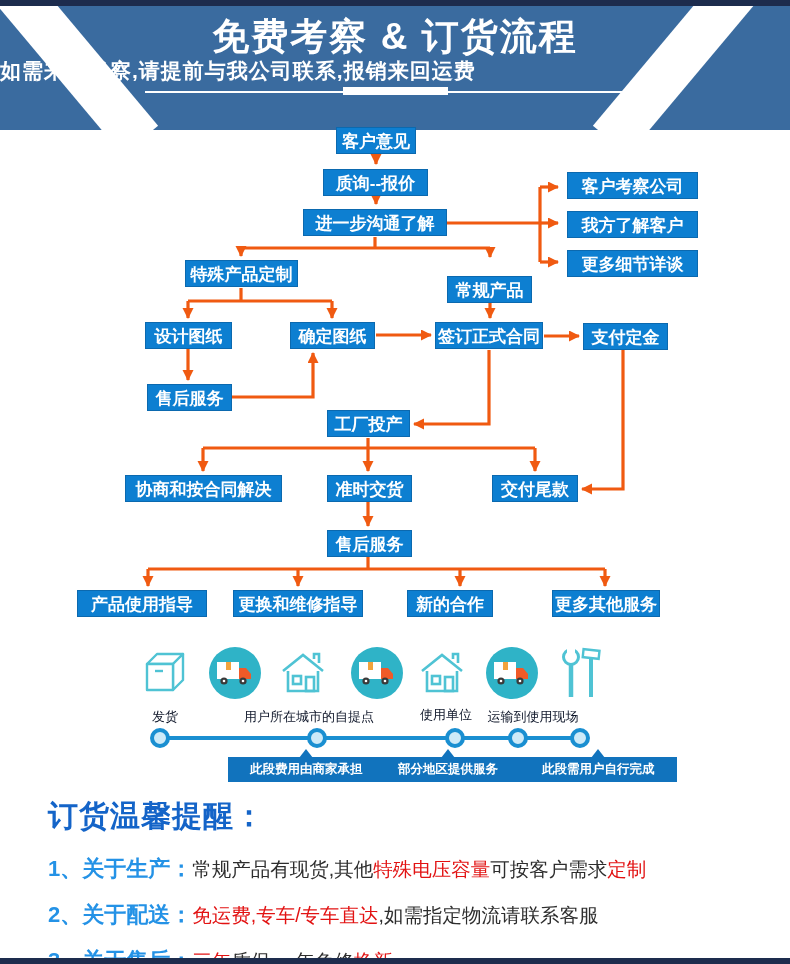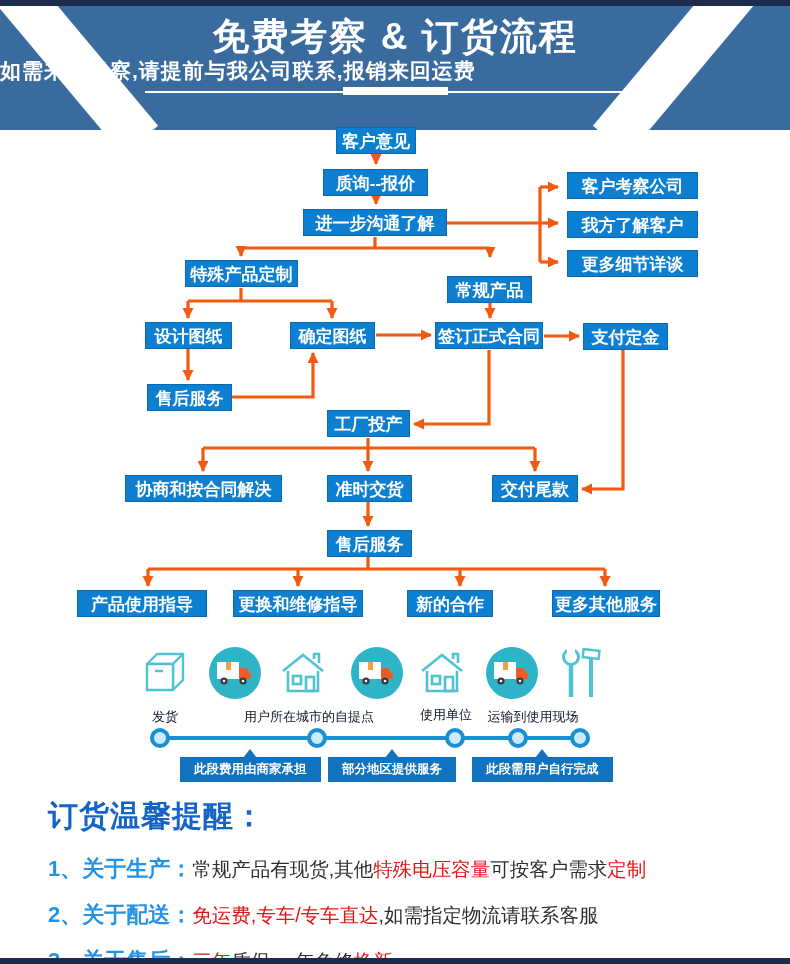--- a/index.html
+++ b/index.html
@@ -26,21 +26,21 @@
          box-sizing:border-box;white-space:nowrap;}
 
   
   .licon{position:absolute;}
   .llabel{position:absolute;transform:translateX(-50%);white-space:nowrap;
           font-size:13px;font-weight:normal;color:#0f172a;}
   .tline{position:absolute;left:158px;top:736px;width:424px;height:4px;background:#1a8fd1;border-radius:2px;}
   .tdot{position:absolute;top:728px;width:12px;height:12px;border-radius:50%;
         background:#cdeaf8;border:4px solid #1a8fd1;}
   .callout{position:absolute;top:757px;background:#1173bd;color:#fff;font-size:12.5px;font-weight:bold;
-           padding:4px 14px;white-space:nowrap;}
+           padding:4px 22px;white-space:nowrap;margin-left:48px;}
   .callout::before{content:"";position:absolute;top:-8px;left:50%;margin-left:-7px;
            border-left:7px solid transparent;border-right:7px solid transparent;
            border-bottom:9px solid #1173bd;}
 
   
   .rem{position:absolute;left:48px;top:796px;width:710px;}
   .rem h2{margin:0 0 16px 0;font-size:30px;font-weight:bold;color:#1464c8;letter-spacing:1px;}
   .rline{margin:0 0 14px 0;font-size:19.5px;color:#2e2e2e;line-height:1.45;white-space:nowrap;}
   .seg-blue{color:#2492e6;font-size:22px;font-weight:bold;}
   .seg-red{color:#e21212;}

